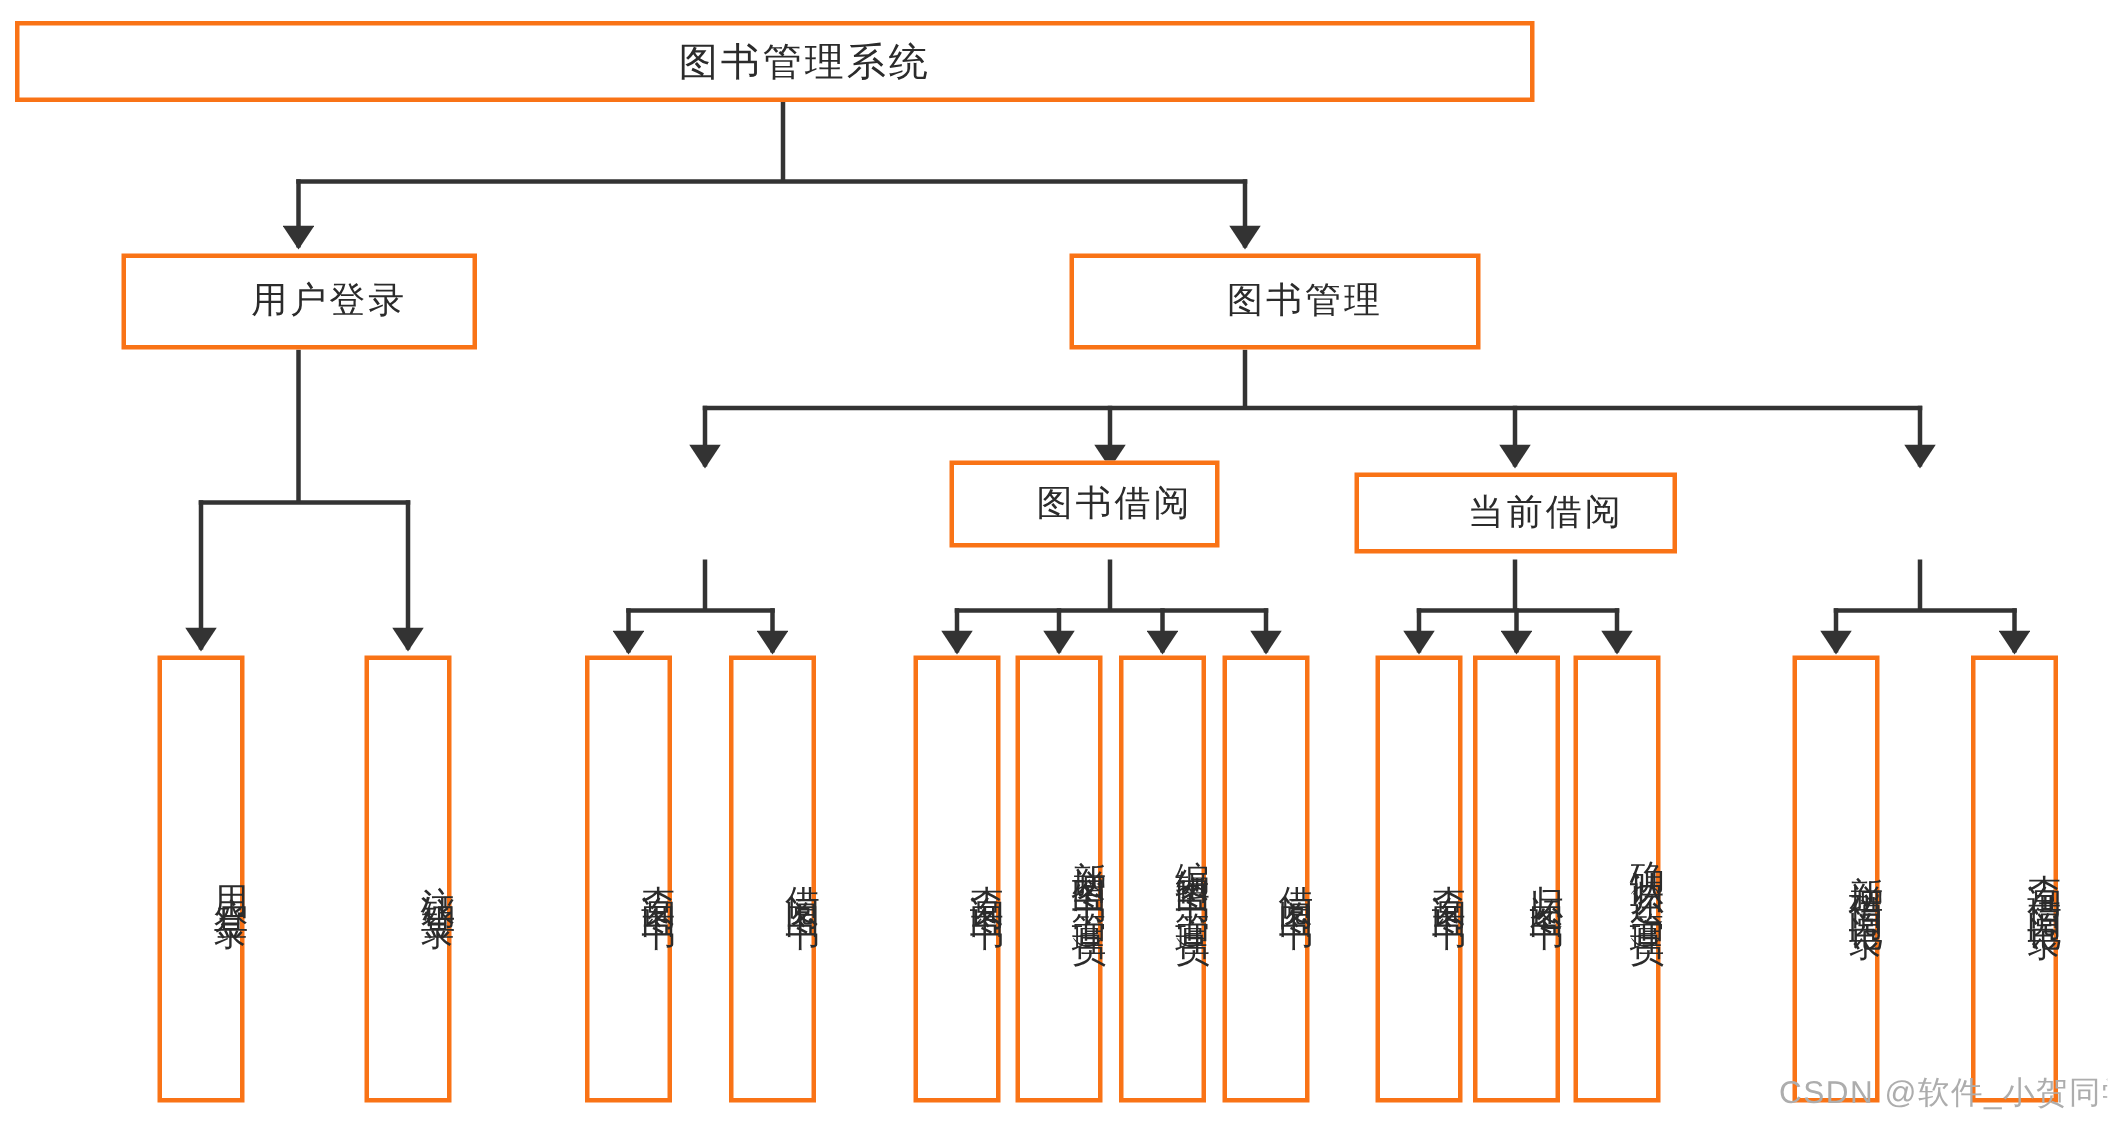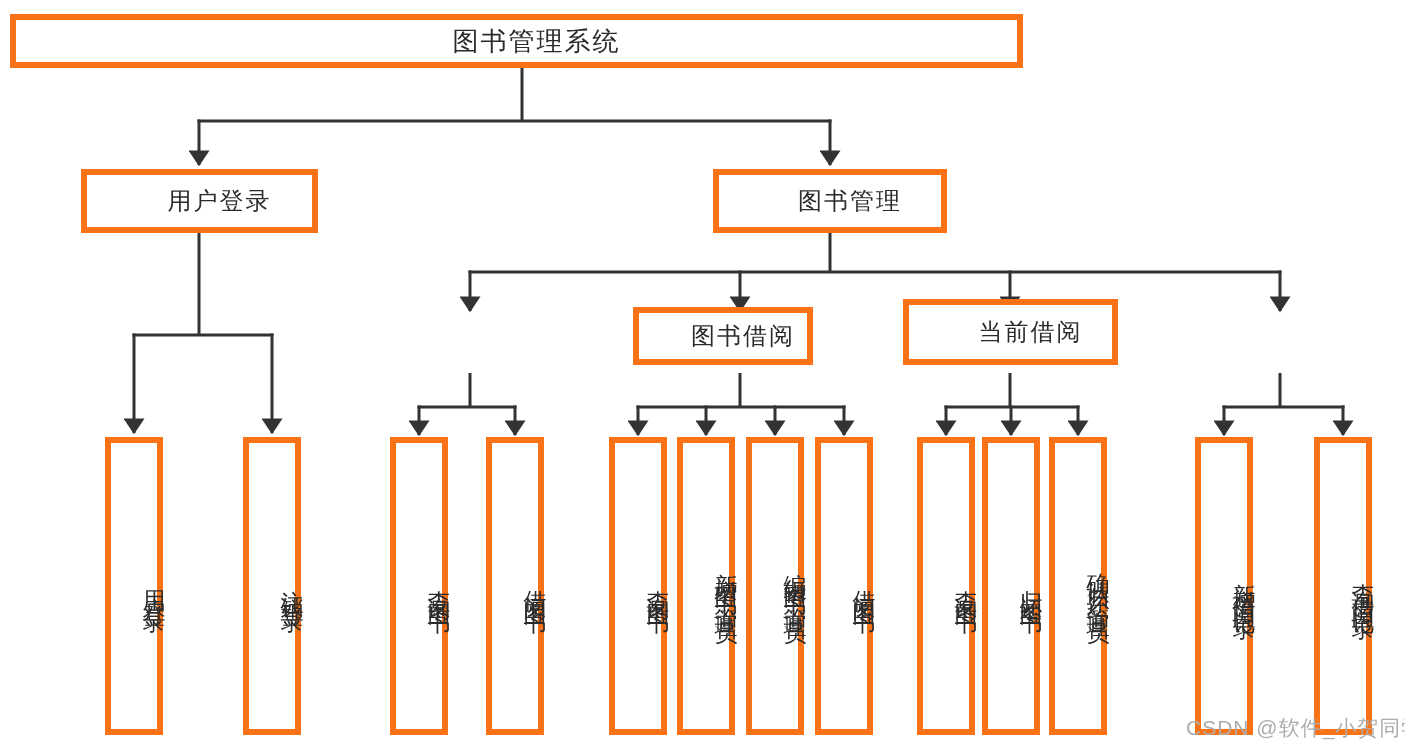--- a/index.html
+++ b/index.html
@@ -13,21 +13,21 @@
   }
   .lines-layer {
     position: absolute;
     left: 0; top: 0;
     width: 1405px; height: 747px;
     pointer-events: none;
   }
   .node {
     position: absolute;
     box-sizing: border-box;
-    border: 6px solid #f97316;
+    border: 3px solid #f97316;
     background: #ffffff;
     color: #2b2b2b;
     display: flex;
     align-items: center;
     justify-content: center;
     text-align: center;
     line-height: 1;
     padding-left: 40px;
   }
   .node-h {
@@ -107,24 +107,24 @@
       <path d="M1280,373 V407"></path>
       <path d="M1222.5,407 H1344.5"></path>
       <line x1="1224" y1="405.5" x2="1224" y2="435" marker-end="url(#arrow)"></line>
       <line x1="1343" y1="405.5" x2="1343" y2="435" marker-end="url(#arrow)"></line>
     </g>
   </svg>
 
   <div class="node node-h node-root" style="left:10px; top:14px; width:1013px; height:54px;">图书管理系统</div>
 
   <div class="node node-h" style="left:81px; top:169px; width:237px; height:64px;">用户登录</div>
-  <div class="node node-h" style="left:713px; top:169px; width:234px; height:64px;text-align:right;">图书管理</div>
+  <div class="node node-h" style="left:713px; top:169px; width:274px; height:64px;text-align:right;">图书管理</div>
 
   <div class="node node-h" style="left:633px; top:307px; width:180px; height:58px;">图书借阅</div>
-  <div class="node node-h" style="left:903px; top:299px; width:215px; height:66px;">当前借阅</div>
+  <div class="node node-h" style="left:903px; top:315px; width:215px; height:54px;">当前借阅</div>
 
   <div class="node node-v" style="left:105px; top:437px; width:58px; height:298px;">用户登录</div>
   <div class="node node-v" style="left:243px; top:437px; width:58px; height:298px;">注销登录</div>
 
   <div class="node node-v" style="left:390px; top:437px; width:58px; height:298px;">查询图书</div>
   <div class="node node-v" style="left:486px; top:437px; width:58px; height:298px;">借阅图书</div>
 
   <div class="node node-v" style="left:609px; top:437px; width:58px; height:298px;">查询图书</div>
   <div class="node node-v" style="left:677px; top:437px; width:58px; height:298px;">新增图书（管理员）</div>
   <div class="node node-v" style="left:746px; top:437px; width:58px; height:298px;">编辑图书（管理员）</div>

